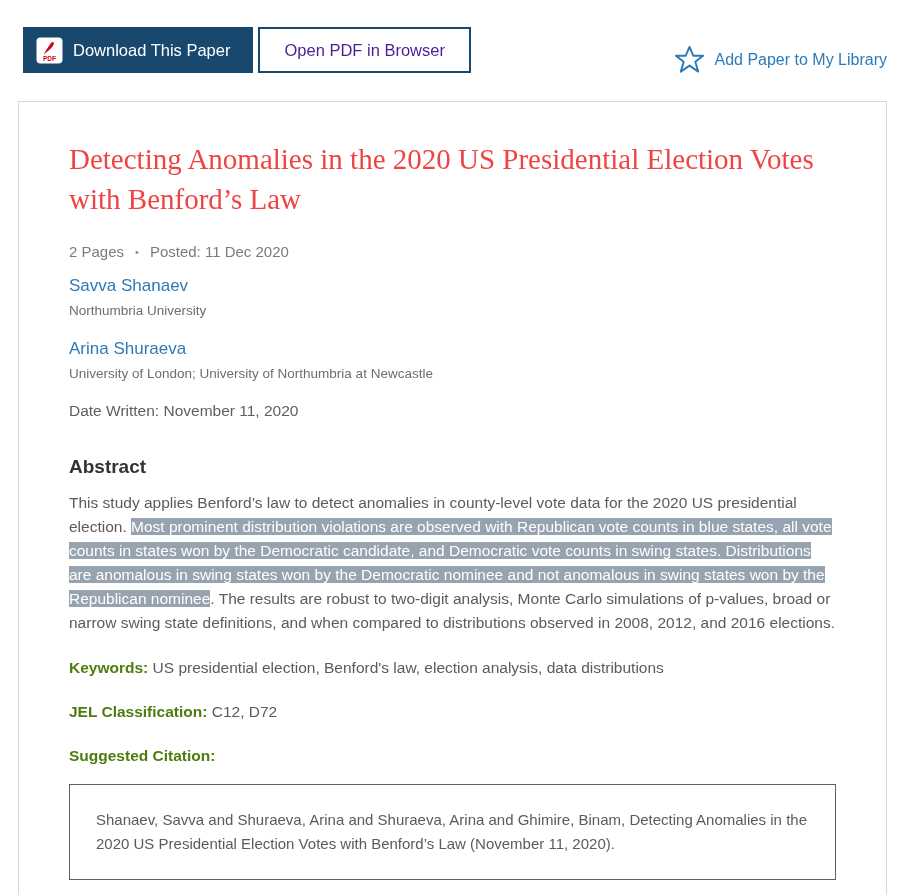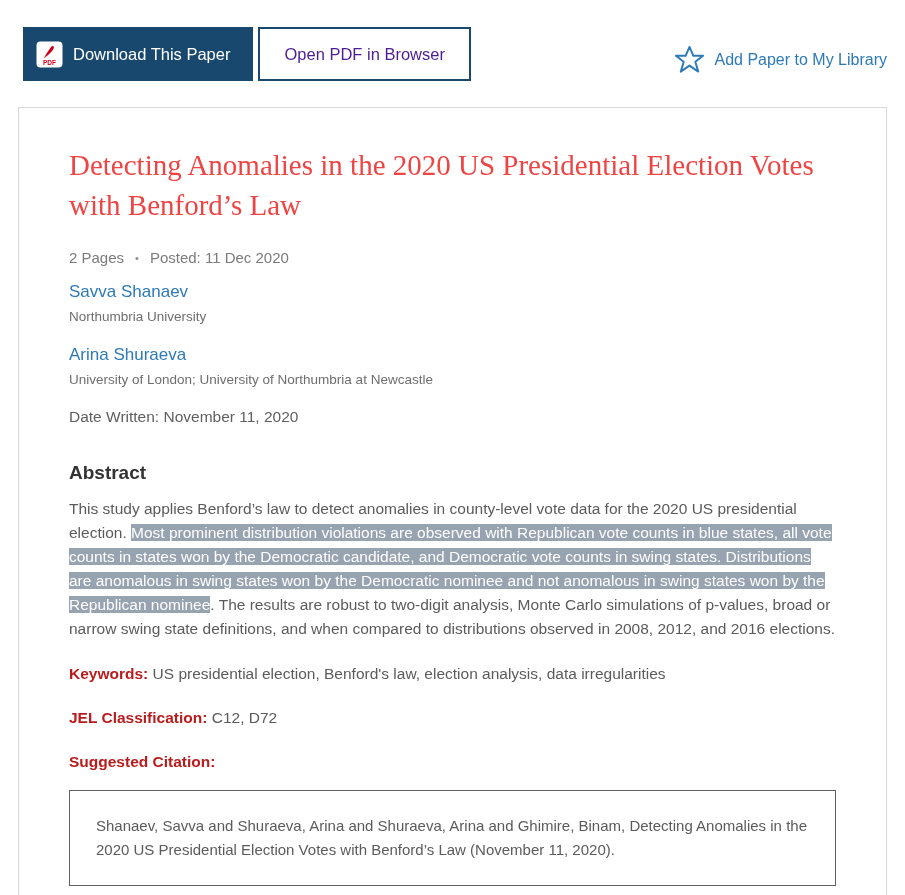--- a/index.html
+++ b/index.html
@@ -6,21 +6,21 @@
   html, body { background:#ffffff; }
   body {
     width:905px; height:895px; overflow:hidden; position:relative;
     font-family:"Liberation Sans", sans-serif;
     -webkit-font-smoothing:antialiased;
   }
 
   
   .topbar { display:flex; align-items:flex-start; padding:27px 18px 0 23px; }
   .btn {
-    height:54px; display:flex; align-items:center; cursor:pointer;
+    height:46px; display:flex; align-items:center; cursor:pointer;
     font-family:"Liberation Sans", sans-serif; font-size:16.5px; white-space:nowrap;
   }
   .btn-download { background:#19486f; border:1px solid #19486f; color:#ffffff; padding:0 22px 0 12px; gap:10px; }
   .btn-open { background:#ffffff; border:2px solid #19486f; color:#4c1d95; padding:0 24px; margin-left:5px; }
   .add-lib {
     margin-left:auto; display:flex; align-items:center; gap:9px; margin-top:17px;
     color:#2d7ab8; font-size:16px; cursor:pointer; text-decoration:none;
   }
   .icon-wrap { display:inline-flex; align-items:center; }
 
@@ -41,21 +41,21 @@
   .author-name { color:#2d7ab8; font-size:17px; text-decoration:none; display:inline-block; margin-bottom:7px; cursor:pointer; }
   .author-affil { color:#6e6e6e; font-size:13.5px; }
 
   .date-written { margin-top:8px; color:#5f5f5f; font-size:15.5px; }
 
   .abstract-h { margin-top:36px; color:#333333; font-size:19px; font-weight:700; }
   .abstract { margin-top:13px; max-width:784px; color:#5b5b5b; font-size:15.5px; line-height:24px; }
   .hl { background:#97a3b0; color:#ffffff; }
 
   .kline { margin-top:21px; max-width:784px; color:#5b5b5b; font-size:15.5px; line-height:23px; }
-  .kline .lbl { font-weight:700; color:#b91c1c;text-align:right; }
+  .kline .lbl { font-weight:700; color:#4d7c0f;text-align:right; }
 
   .citation-box {
     margin-top:17px; border:1px solid #606060; max-width:784px;
     padding:23px 26px; color:#5b5b5b; font-size:15px; line-height:24px;
   }
 </style>
 </head>
 <body>
 
 <div class="topbar">
@@ -105,21 +105,21 @@
       <div class="author-affil">University of London; University of Northumbria at Newcastle</div>
     </div>
   </div>
 
   <div class="date-written">Date Written: November 11, 2020</div>
 
   <h2 class="abstract-h">Abstract</h2>
 
   <p class="abstract"><span>This study applies Benford’s law to detect anomalies in county-level vote data for the 2020 US presidential election. </span><span class="hl">Most prominent distribution violations are observed with Republican vote counts in blue states, all vote counts in states won by the Democratic candidate, and Democratic vote counts in swing states. Distributions are anomalous in swing states won by the Democratic nominee and not anomalous in swing states won by the Republican nominee</span><span>. The results are robust to two-digit analysis, Monte Carlo simulations of p-values, broad or narrow swing state definitions, and when compared to distributions observed in 2008, 2012, and 2016 elections.</span></p>
 
-  <p class="kline"><span class="lbl">Keywords:</span><span> US presidential election, Benford's law, election analysis, data irregularities</span></p>
+  <p class="kline"><span class="lbl">Keywords:</span><span> US presidential election, Benford's law, election analysis, data distributions</span></p>
 
   <p class="kline"><span class="lbl">JEL Classification:</span><span> C12, D72</span></p>
 
   <p class="kline"><span class="lbl">Suggested Citation:</span></p>
 
   <div class="citation-box">
     <p>Shanaev, Savva and Shuraeva, Arina and Shuraeva, Arina and Ghimire, Binam, Detecting Anomalies in the 2020 US Presidential Election Votes with Benford’s Law (November 11, 2020).</p>
   </div>
 
 </div>

